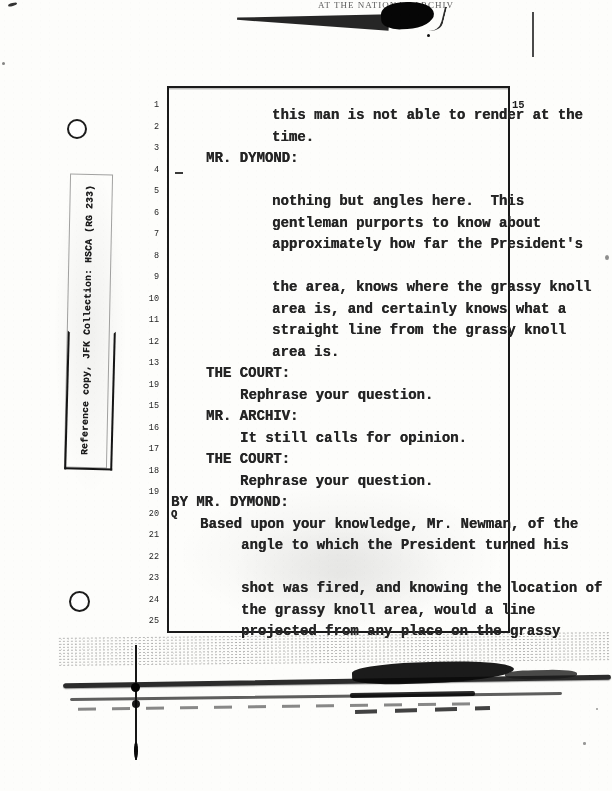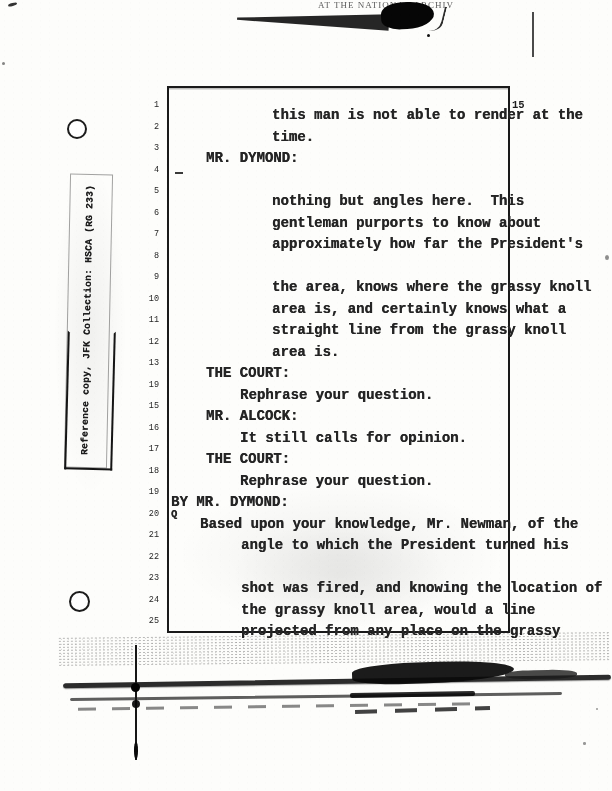--- a/index.html
+++ b/index.html
@@ -243,21 +243,21 @@
       <div class="t-row k-speaker" style="top: 357px;">
     <span class="t-num">13</span>
     <span class="t-text">THE COURT:</span>
   </div>
       <div class="t-row k-dialog" style="top: 378.5px;">
     <span class="t-num">19</span>
     <span class="t-text">Rephrase your question.</span>
   </div>
       <div class="t-row k-speaker" style="top: 400px;">
     <span class="t-num">15</span>
-    <span class="t-text">MR. ALCOCK:</span>
+    <span class="t-text">MR. ARCHIV:</span>
   </div>
       <div class="t-row k-dialog" style="top: 421.5px;">
     <span class="t-num">16</span>
     <span class="t-text">It still calls for opinion.</span>
   </div>
       <div class="t-row k-speaker" style="top: 443px;">
     <span class="t-num">17</span>
     <span class="t-text">THE COURT:</span>
   </div>
       <div class="t-row k-dialog" style="top: 464.5px;">

